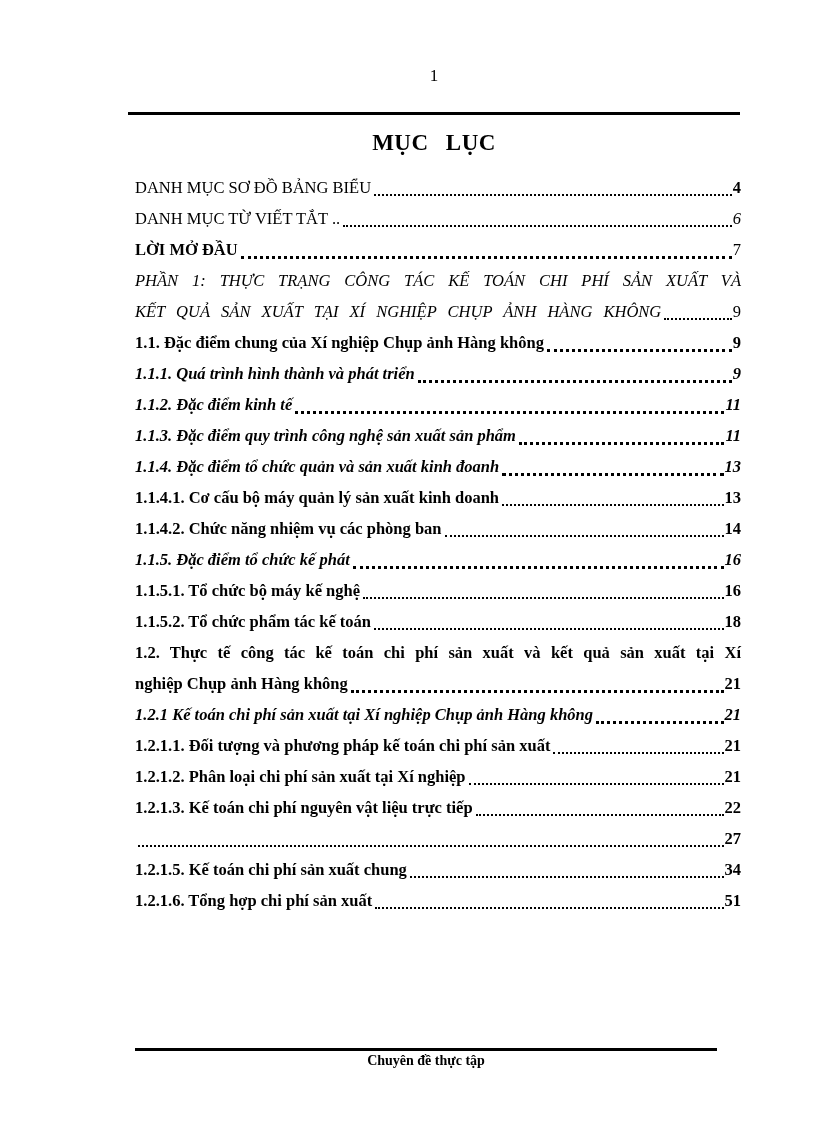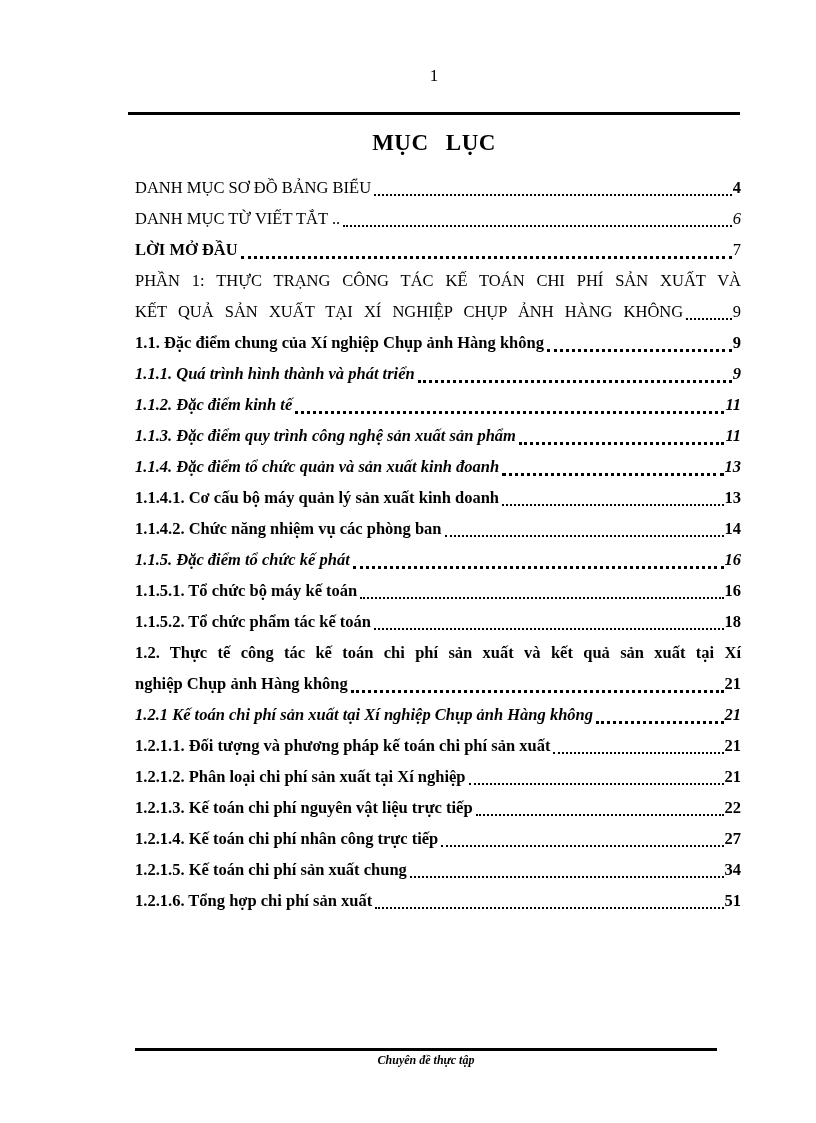--- a/index.html
+++ b/index.html
@@ -76,41 +76,40 @@
   .entry.bold-italic .leader {
     border-bottom-width: 3px;
     margin-bottom: 6px;
   }
   .pg { white-space: nowrap; }
   .entry.caps { font-weight: normal; }
   .entry.bold { font-weight: bold; }
   .entry.bold-italic { font-weight: bold; font-style: italic; }
   .entry.regular { font-weight: bold; }
   .entry.ml.caps .wrap-line,
-  .entry.ml.caps .txt { word-spacing: 7px; }
+  .entry.ml.caps .txt { word-spacing: 7px; font-style: italic; }
   .pg.bold { font-weight: bold; }
   .pg.italic { font-weight: normal; font-style: italic; }
   .pg.regular { font-weight: normal; font-style: normal; }
   .footer-rule {
     position: absolute;
     top: 1048px;
     left: 135px;
     width: 582px;
     height: 3px;
     background: #000000;
   }
   .footer-label {
     position: absolute;
     top: 1053px;
     left: 135px;
     width: 582px;
     text-align: center;
-    font-size: 12px;
+    font-size: 14px;
     font-weight: bold;
-    font-style: italic;
   }
 </style>
 </head>
 <body>
 
 <div class="page">
   <div class="pagenum">1</div>
   <div class="header-rule"></div>
   <div class="doc-title">MỤC LỤC</div>
 
@@ -195,21 +194,21 @@
       </div>
       <div class="entry bold-italic">
         <div class="row">
           <span class="txt">1.1.5. Đặc điểm tổ chức kế phát</span>
           <span class="leader"></span>
           <span class="pg">16</span>
         </div>
       </div>
       <div class="entry regular">
         <div class="row">
-          <span class="txt">1.1.5.1. Tổ chức bộ máy kế toán</span>
+          <span class="txt">1.1.5.1. Tổ chức bộ máy kế nghệ</span>
           <span class="leader"></span>
           <span class="pg">16</span>
         </div>
       </div>
       <div class="entry regular">
         <div class="row">
           <span class="txt">1.1.5.2. Tổ chức phẩm tác kế toán</span>
           <span class="leader"></span>
           <span class="pg">18</span>
         </div>
@@ -245,21 +244,20 @@
       </div>
       <div class="entry regular">
         <div class="row">
           <span class="txt">1.2.1.3. Kế toán chi phí nguyên vật liệu trực tiếp</span>
           <span class="leader"></span>
           <span class="pg">22</span>
         </div>
       </div>
       <div class="entry regular">
         <div class="row">
-          <span class="txt">1.2.1.4. Kế toán chi phí nhân công trực tiếp</span>
           <span class="leader"></span>
           <span class="pg">27</span>
         </div>
       </div>
       <div class="entry regular">
         <div class="row">
           <span class="txt">1.2.1.5. Kế toán chi phí sản xuất chung</span>
           <span class="leader"></span>
           <span class="pg">34</span>
         </div>

